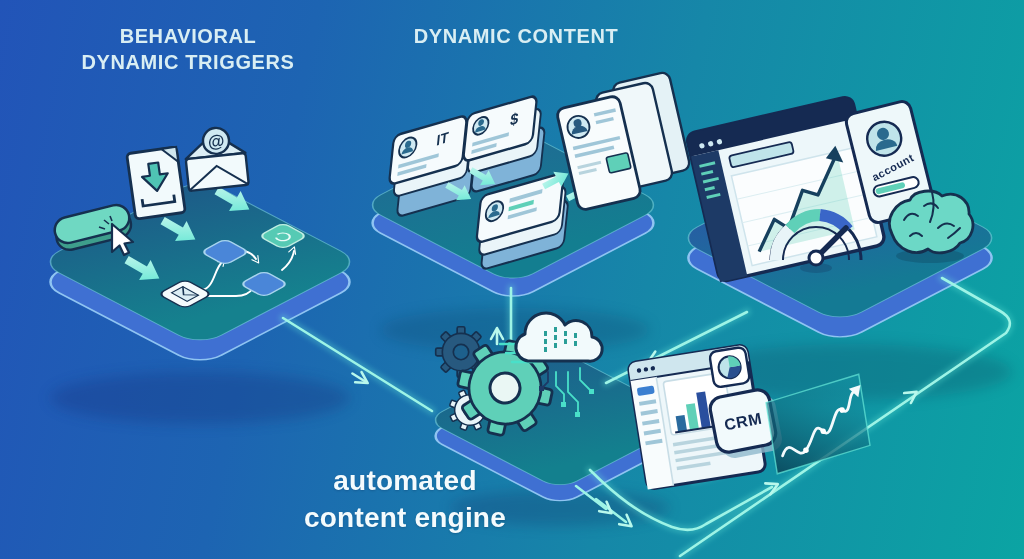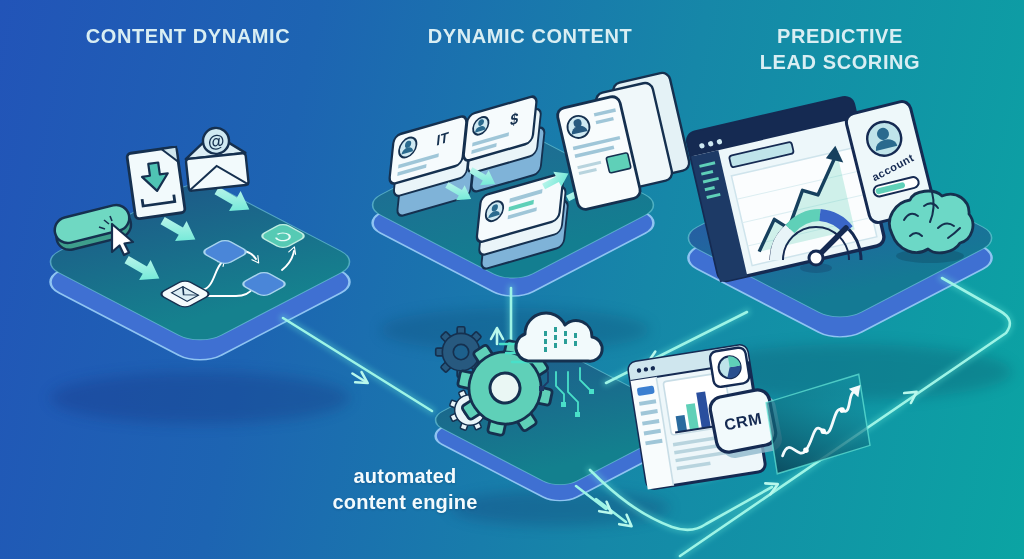--- a/index.html
+++ b/index.html
@@ -4,21 +4,21 @@
 <style>
   html,body{margin:0;padding:0;background:#0e2f60;}
   .scene{
     position:relative;width:1024px;height:559px;overflow:hidden;
     background:linear-gradient(102deg,#2254b8 0%,#1d64b2 28%,#1687a8 62%,#0ba4a3 100%);
     font-family:"Liberation Sans",sans-serif;
   }
   .scene svg{position:absolute;left:0;top:0;}
   .lbl{position:absolute;text-align:center;font-weight:bold;line-height:1.32;}
   .hdr{color:#d9eef3;font-size:20px;letter-spacing:.6px;}
-  .cap{color:#f4fbfd;font-size:20px;letter-spacing:.2px;text-shadow:0 1px 2px rgba(10,40,80,.25);}
+  .cap{color:#f4fbfd;font-size:28px;letter-spacing:.2px;text-shadow:0 1px 2px rgba(10,40,80,.25);}
   .hdr div,.cap div{white-space:nowrap;}
 </style>
 </head>
 <body>
 
 <div class="scene">
 
 <svg width="1024" height="559" viewBox="0 0 1024 559">
   <defs>
     <filter id="soft" x="-60%" y="-60%" width="220%" height="220%">
@@ -512,28 +512,25 @@
       <path d="M-40,26 C-30,6 -26,34 -16,24 S-4,-4 4,8 S18,-18 26,-10 S34,-24 40,-26" fill="none" stroke="#f2fafc" stroke-width="2.8" stroke-linecap="round"></path>
       <circle cx="-16" cy="24" r="2.8" fill="#ffffff"></circle>
       <circle cx="4" cy="8" r="2.8" fill="#ffffff"></circle>
       <circle cx="26" cy="-10" r="2.8" fill="#ffffff"></circle>
       <polygon points="48,-32 36,-30 44,-20" fill="#f2fafc"></polygon>
     </g>
   </g>
 </svg>
 
 <div class="lbl hdr" style="left:38px;top:23px;width:300px;">
-  <div>CONTENT DYNAMIC</div>
+  <div>BEHAVIORAL</div>
+  <div>DYNAMIC TRIGGERS</div>
 </div>
-<div class="lbl hdr" style="left:380px;top:23px;width:300px;">
+<div class="lbl hdr" style="left:366px;top:23px;width:300px;">
   <div>DYNAMIC CONTENT</div>
-</div>
-<div class="lbl hdr" style="left:700px;top:23px;width:280px;">
-  <div>PREDICTIVE</div>
-  <div>LEAD SCORING</div>
 </div>
 <div class="lbl cap" style="left:300px;top:463px;width:210px;">
   <div>automated</div>
   <div>content engine</div>
 </div>
 <div class="lbl cap" style="left:765px;top:464px;width:215px;">
 </div>
 
 </div>
 

